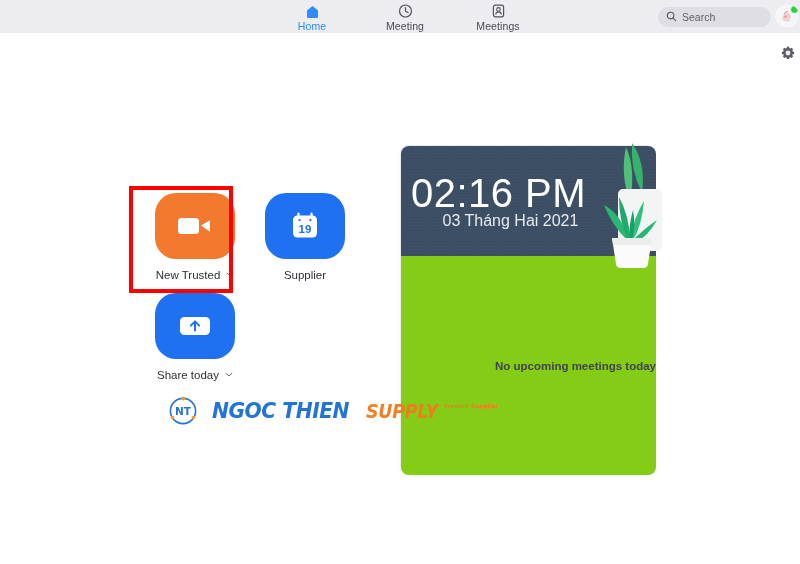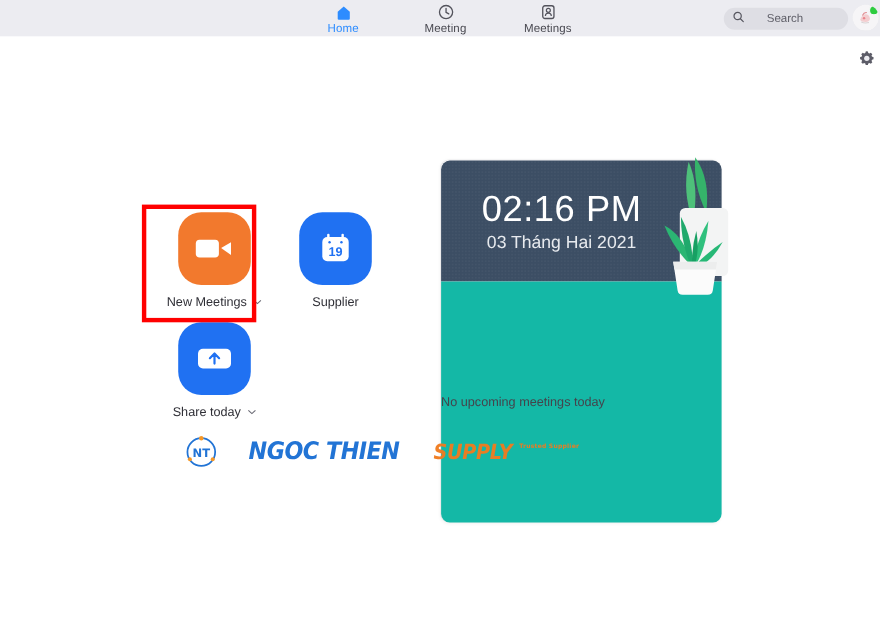--- a/index.html
+++ b/index.html
@@ -33,21 +33,21 @@
   }
   .nav-ico { height: 17px; display: flex; align-items: center; justify-content: center; }
   .nav-label { font-size: 10.5px; color: #4a4a52; letter-spacing: .1px; }
   .nav-item.active .nav-label { color: #2d8cff; }
 
   
   .search-wrap {
     position: absolute; top: 7px; left: 658px;
     width: 113px; height: 20px;
     background: #dedee4; border-radius: 10px;
-    display: flex; align-items: center; padding: 0 8px; gap: 20px;
+    display: flex; align-items: center; padding: 0 8px; gap: 5px;
     cursor: text;
   }
   .search-input {
     border: none; outline: none; background: transparent;
     font-family: "Liberation Sans", sans-serif;
     font-size: 10.5px; color: #5a5a63; width: 82px;
   }
   .search-input::placeholder { color: #5f5f68; }
 
   
@@ -76,21 +76,21 @@
     position: absolute; top: 193px; left: 140px;
     display: grid;
     grid-template-columns: 110px 110px;
     grid-template-rows: 100px 100px;
   }
   .action {
     display: flex; flex-direction: column; align-items: center;
     cursor: pointer;
   }
   .tile {
-    width: 66px; height: 66px; border-radius: 21px;
+    width: 80px; height: 66px; border-radius: 21px;
     display: flex; align-items: center; justify-content: center;
   }
   .tile.orange { background: #f2792d; }
   .tile.blue   { background: #2071f2; }
   .action-label-row {
     margin-top: 10px;
     display: flex; align-items: center; gap: 6px;
   }
   .action-label { font-size: 11.5px; color: #2f2f36; }
   .chev { font-size: 8px; color: #6a6a74; line-height: 1; }
@@ -123,49 +123,49 @@
   }
   .card-header::after {
     content: ""; position: absolute; inset: 0;
     background-image:
       radial-gradient(rgba(255,255,255,.035) 1px, transparent 1px);
     background-size: 3px 3px;
   }
   .clock-time {
     position: absolute; left: 0; top: 25px; width: 195px;
     text-align: center;
-    font-size: 33px; color: #ffffff; font-weight: 300;
+    font-size: 40px; color: #ffffff; font-weight: 300;
     letter-spacing: .5px;
     z-index: 2;
-    margin-left: 12px;
   }
   .clock-date {
     position: absolute; left: 12px; top: 66px; width: 195px;
     text-align: center;
     font-size: 16px; color: #e7eaee;
     z-index: 2;
   }
   .plant {
     position: absolute; left: 185px; top: -5px;
     width: 80px; height: 135px;
     z-index: 3; pointer-events: none;
   }
   .card-body {
     position: absolute; left: 0; top: 110px;
     width: 255px; height: 219px;
-    display: flex; align-items: center; justify-content: flex-start;
+    display: flex; align-items: center; justify-content: flex-end;
     border-radius: 0 0 8px 8px;
-    background: #14b8a6;
+    background: #84cc16;
+    font-weight: bold;
   }
   .empty-msg { font-size: 11.5px; color: #44444c; }
 
   
   .watermark {
     position: absolute; left: 168px; top: 396px;
-    display: flex; align-items: center; gap: 22px;
+    display: flex; align-items: center; gap: 8px;
     opacity: .96; pointer-events: none;
   }
   .wm-badge { width: 30px; height: 30px; flex: none; }
   .wm-name {
     font-family: "DejaVu Sans", sans-serif;
     font-size: 22px; font-weight: 700; font-style: italic;
     color: #1a6fd4; letter-spacing: -.5px; line-height: 1;
     transform: scaleX(.92);
   }
   .wm-supply-wrap { display: flex; flex-direction: row; margin-left: 3px; }
@@ -254,21 +254,21 @@
   <div class="actions">
 
     <div class="action">
       <div class="tile orange">
         <svg width="36" height="24" viewBox="0 0 36 24">
           <rect x="1" y="4" width="21" height="16" rx="3.5" fill="#ffffff"></rect>
           <path d="M24 11.5 L33 6.2 v11.6 z" fill="#ffffff"></path>
         </svg>
       </div>
       <div class="action-label-row">
-        <span class="action-label">New Meetings</span>
+        <span class="action-label">New Trusted</span>
         <span class="chev">
           <svg width="8" height="5" viewBox="0 0 8 5">
             <path d="M.8 1 L4 4 L7.2 1" fill="none" stroke="#6a6a74" stroke-width="1"></path>
           </svg>
         </span>
       </div>
     </div>
 
 
     <div class="action">

